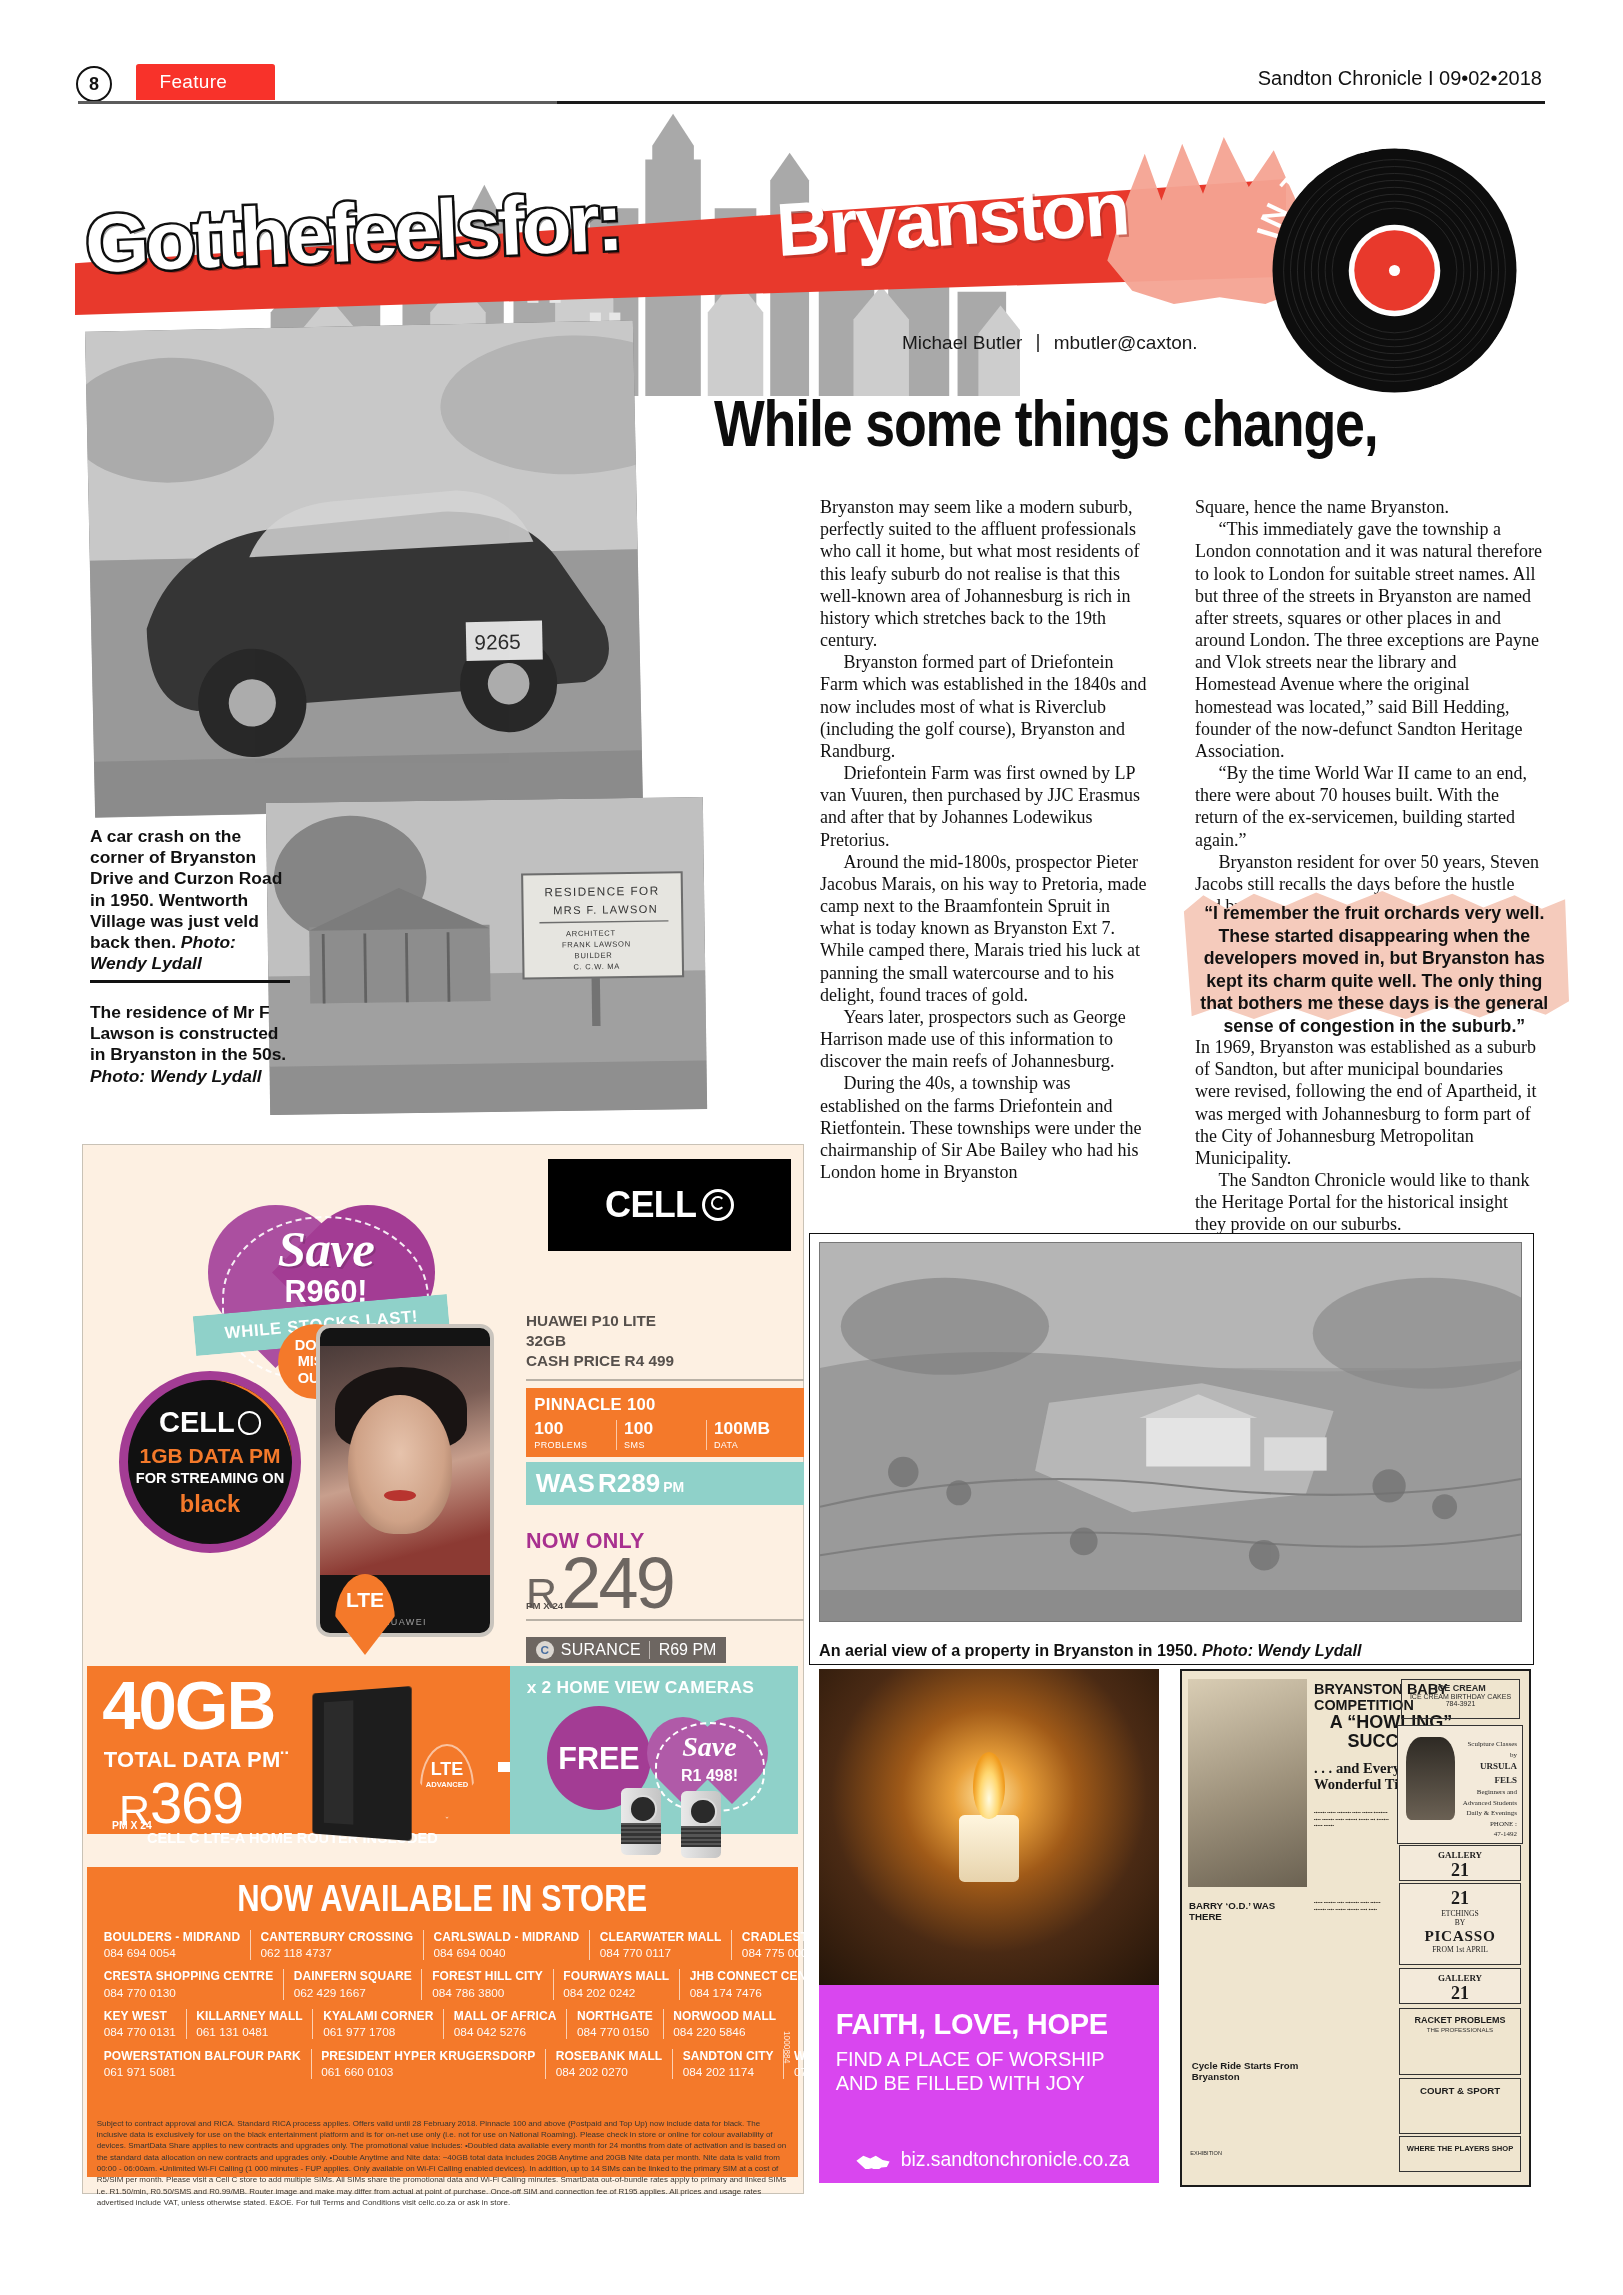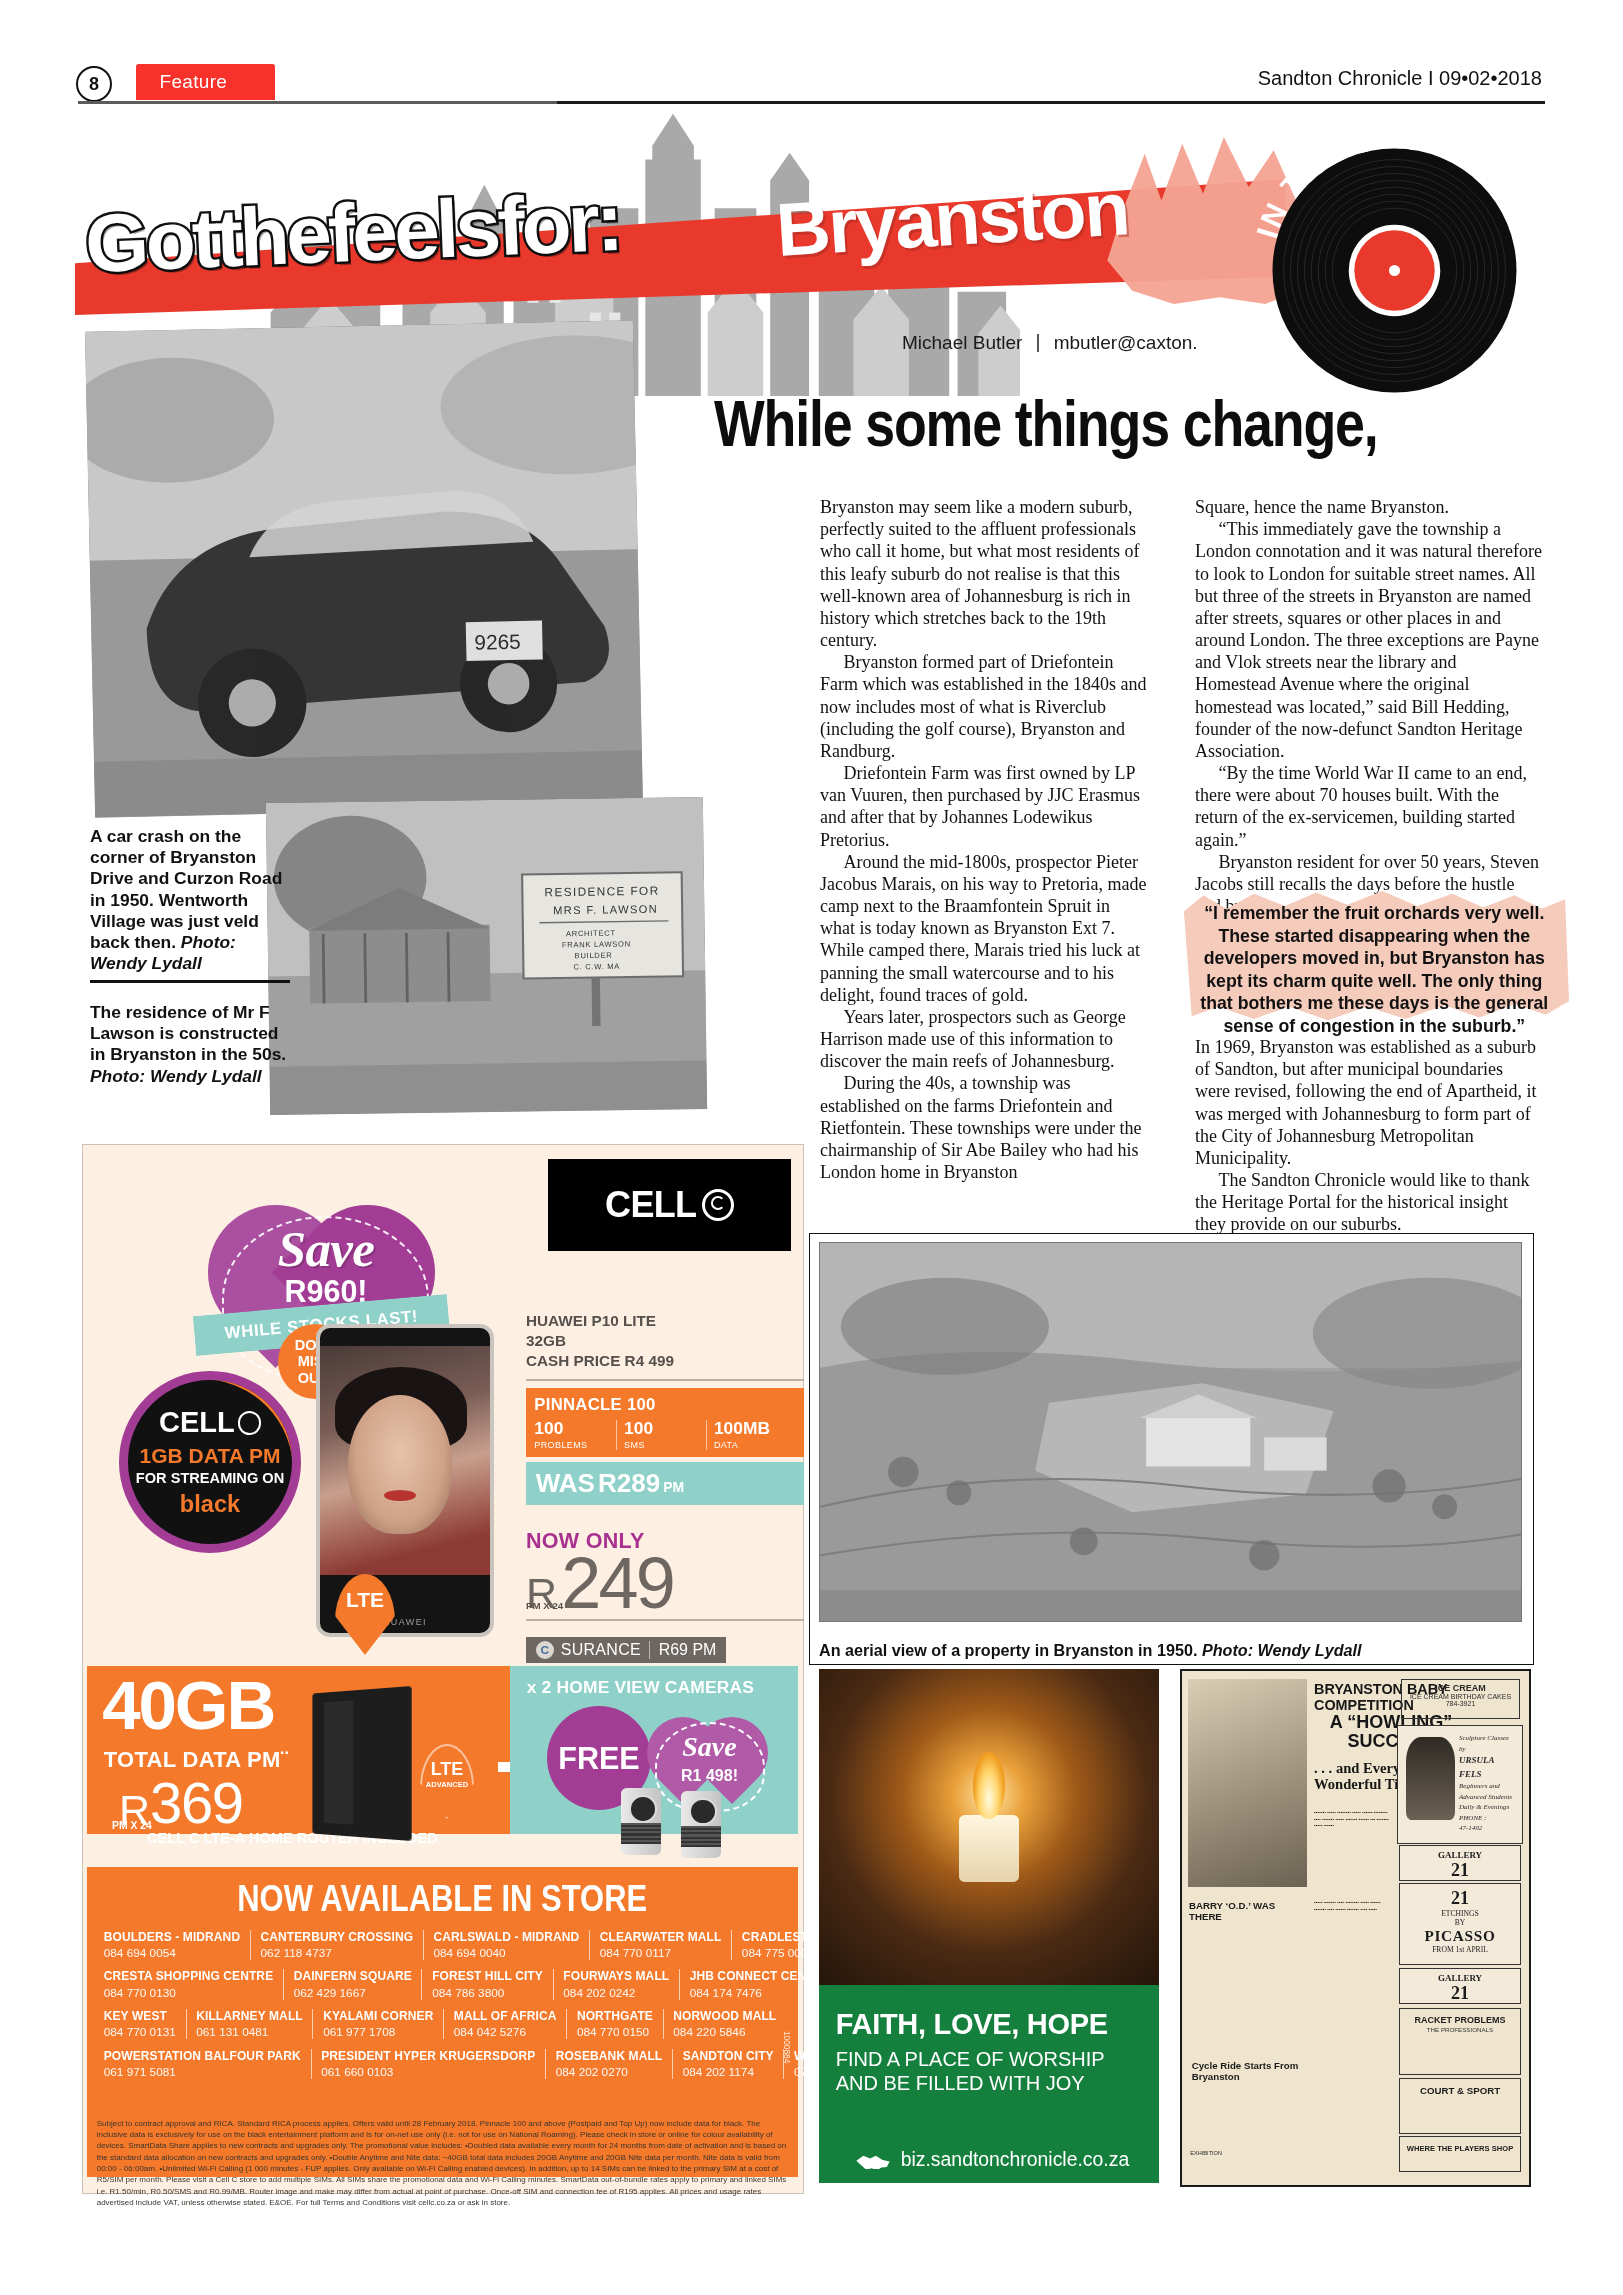--- a/index.html
+++ b/index.html
@@ -224,21 +224,21 @@
   .scell:first-child{border-left:0;padding-left:1.4px;}
   .scell .n{font-family:"Liberation Sans",sans-serif;font-weight:700;font-size:12px;letter-spacing:0.1px;white-space:nowrap;}
   .scell .p{font-family:"Liberation Sans",sans-serif;font-size:11.8px;margin-top:2.1px;opacity:.96;white-space:nowrap;}
   .vcode{position:absolute;right:5.6px;top:164px;font-family:"Liberation Sans",sans-serif;font-size:8.3px;
      color:rgba(255,255,255,.85);writing-mode:vertical-rl;}
 
   .terms{position:absolute;left:87px;top:2112px;width:711px;font-family:"Liberation Sans",sans-serif;
      font-size:8px;line-height:1.42;color:#3a352f;padding:5.6px 9.7px 0;box-sizing:border-box;}
 
   
-  .faith{position:absolute;left:819px;top:1669px;width:340px;height:514px;background:#15803d;overflow:hidden;}
+  .faith{position:absolute;left:819px;top:1669px;width:340px;height:514px;background:#d946ef;overflow:hidden;}
   .faith .img{position:absolute;left:0;top:0;width:100%;height:316px;
      background:radial-gradient(circle at 50% 40%,#ffe6a8 0%,#e9a03a 14%,#a05a18 34%,#4a2a14 62%,#241509 100%);}
   .faith .flame{position:absolute;left:50%;top:83px;width:32px;height:67px;margin-left:-16px;border-radius:50% 50% 48% 48%;
      background:radial-gradient(ellipse at 50% 70%,#fffbe0 0%,#ffd770 40%,#f09b1e 70%,rgba(240,155,30,0) 100%);}
   .faith .candle{position:absolute;left:50%;top:146px;width:60px;height:67px;margin-left:-30px;border-radius:5.6px;
      background:linear-gradient(180deg,#fff6df,#e7d3ac);}
   .faith .t1{position:absolute;left:16.7px;top:339px;font-family:"Liberation Sans",sans-serif;font-weight:700;
      font-size:29px;color:#fff;letter-spacing:-0.3px;}
   .faith .t2{position:absolute;left:16.7px;top:378px;font-family:"Liberation Sans",sans-serif;
      font-size:20px;color:#fff;line-height:1.22;}
@@ -254,22 +254,22 @@
   .clip .h1{position:absolute;left:132px;top:9.7px;width:208px;font-family:"Liberation Sans",sans-serif;
      font-weight:700;font-size:15.3px;color:#171717;line-height:1.06;transform:scaleX(.94);transform-origin:left top;}
   .clip .h2{position:absolute;left:136px;top:42px;width:146px;font-family:"Liberation Sans",sans-serif;
      font-weight:700;font-size:18px;color:#171717;line-height:1.06;text-align:center;}
   .clip .h3{position:absolute;left:132px;top:89px;width:160px;font-family:"Liberation Serif",serif;
      font-weight:700;font-size:14.6px;color:#171717;line-height:1.1;}
   .clip .boxad{position:absolute;border:1.4px solid #333;background:#f3eada;}
   .clip .bx1{left:215px;top:54px;width:124px;height:117px;}
   .clip .bx1 .sculpt{position:absolute;left:8.3px;top:11px;width:49px;height:83px;
      background:linear-gradient(180deg,#2e2a24,#6b6154);border-radius:30% 30% 10% 10%;}
-  .clip .bx1 .tx{position:absolute;left:61px;top:7px;width:58px;font-family:"Liberation Serif",serif;
-     font-size:7px;color:#2a2a2a;text-align:left;line-height:1.5;font-style:italic;}
+  .clip .bx1 .tx{position:absolute;left:61px;top:13px;width:58px;font-family:"Liberation Serif",serif;
+     font-size:7px;color:#2a2a2a;text-align:right;line-height:1.5;}
   .clip .bx1 .tx b{font-size:9px;}
   .clip .icecream{position:absolute;left:219px;top:8.3px;width:119px;height:40px;border:1.4px solid #333;
      font-family:"Liberation Sans",sans-serif;font-size:7px;color:#2a2a2a;text-align:center;padding-top:2.8px;box-sizing:border-box;}
   .clip .icecream b{font-size:9px;}
   .clip .gal{position:absolute;border:1.4px solid #333;background:#f3eada;text-align:center;
      font-family:"Liberation Serif",serif;color:#1c1c1c;}
   .clip .gal .g{font-size:9px;font-weight:700;}
   .clip .gal .num{font-size:18px;font-weight:700;}
   .clip .gal .s{font-size:7.6px;}
   .clip .gal .pic{font-size:15.3px;font-weight:700;letter-spacing:0.7px;}

